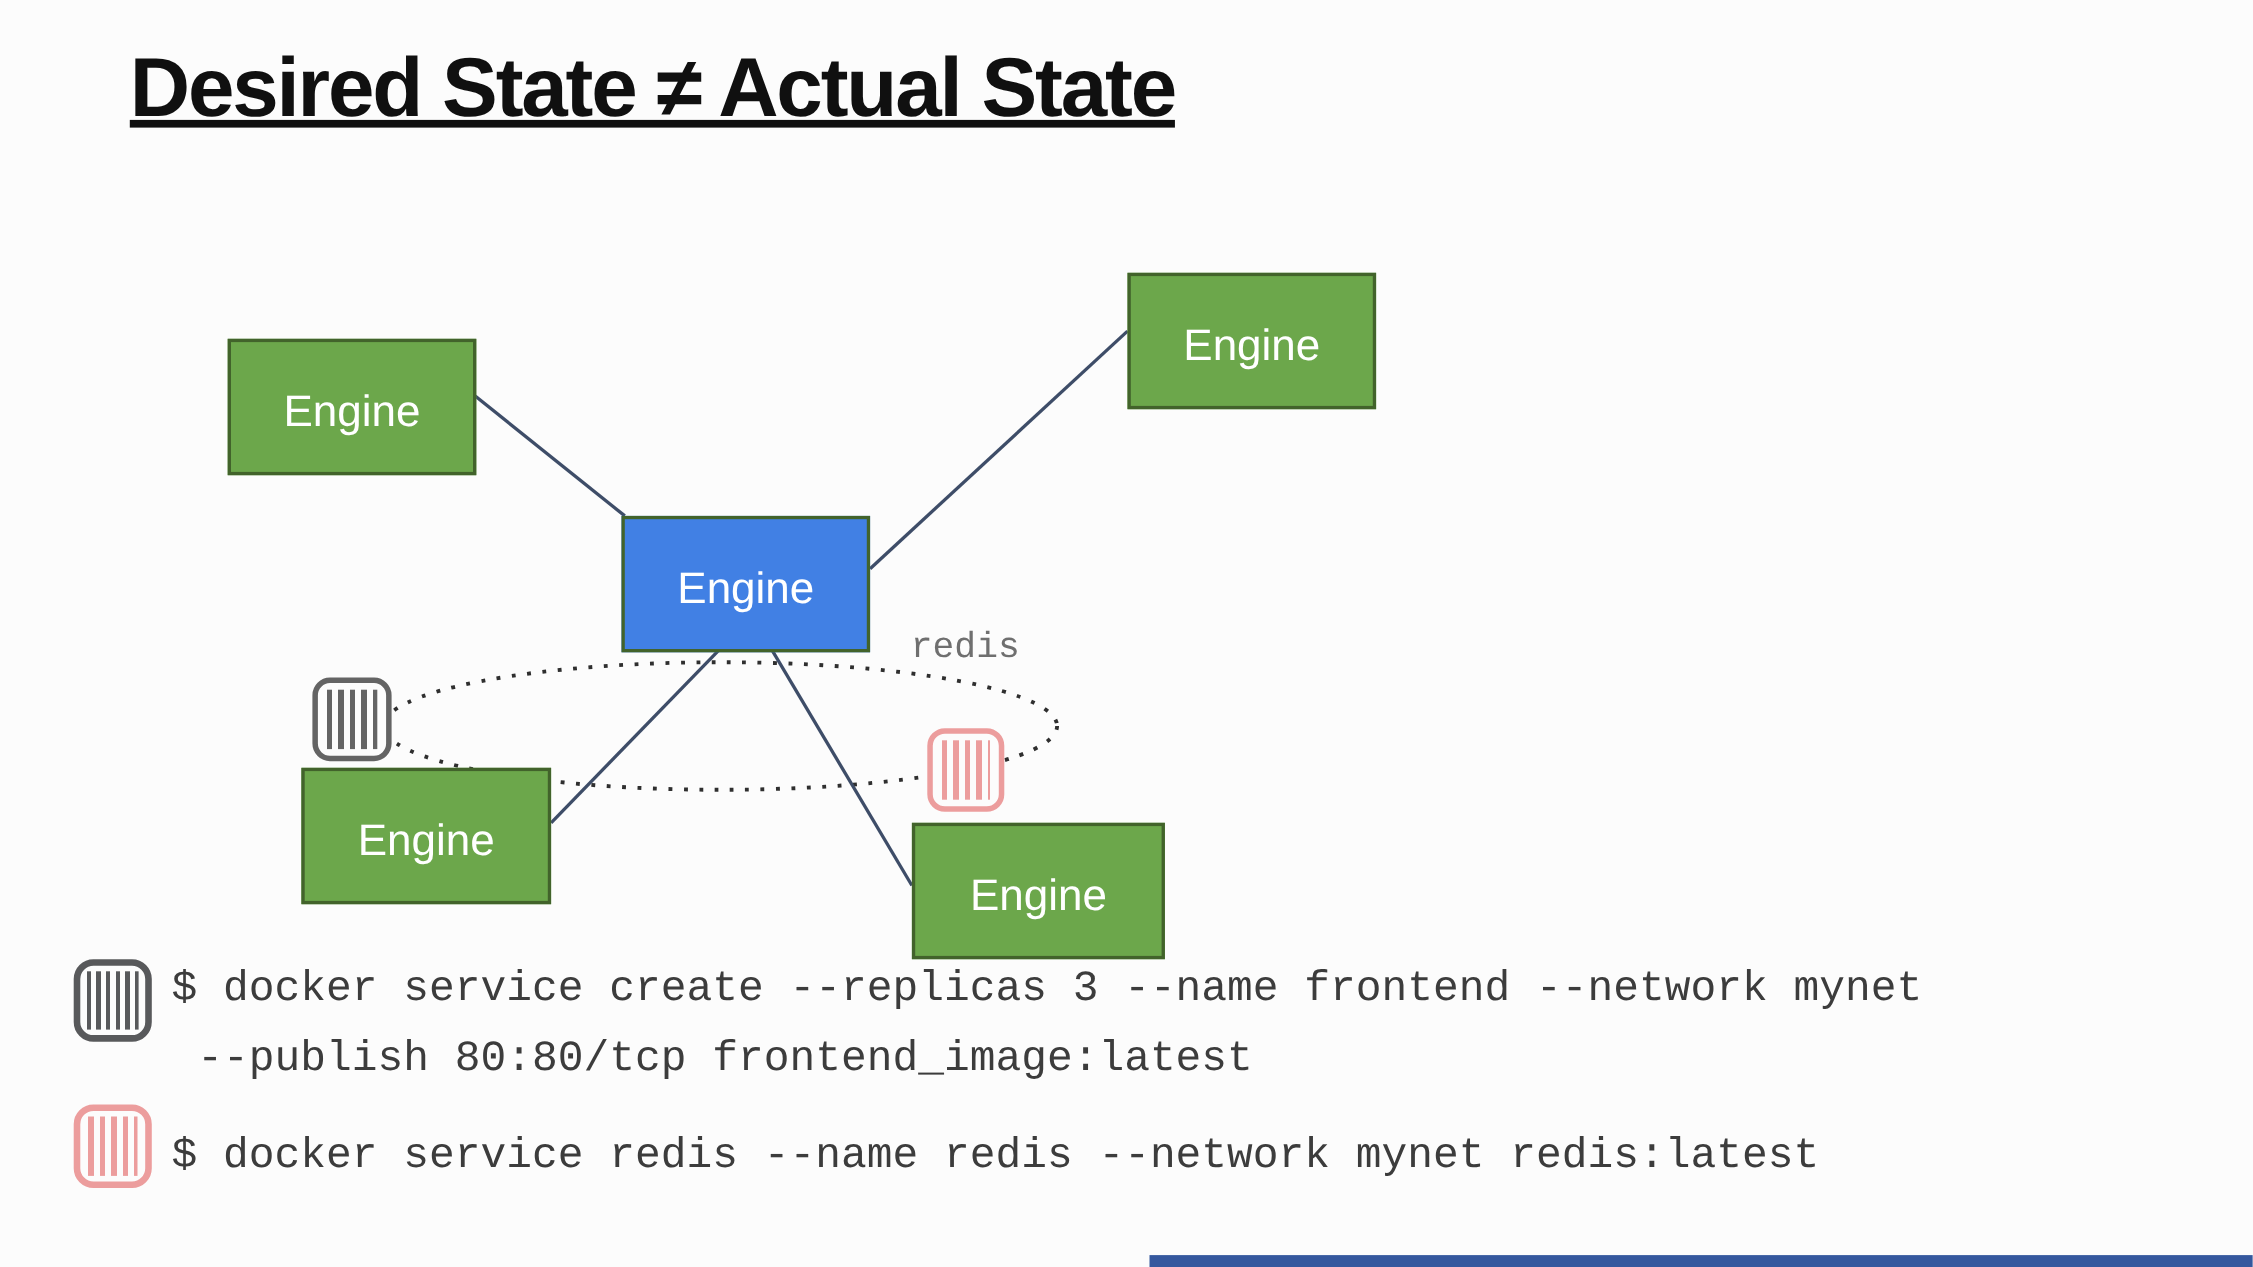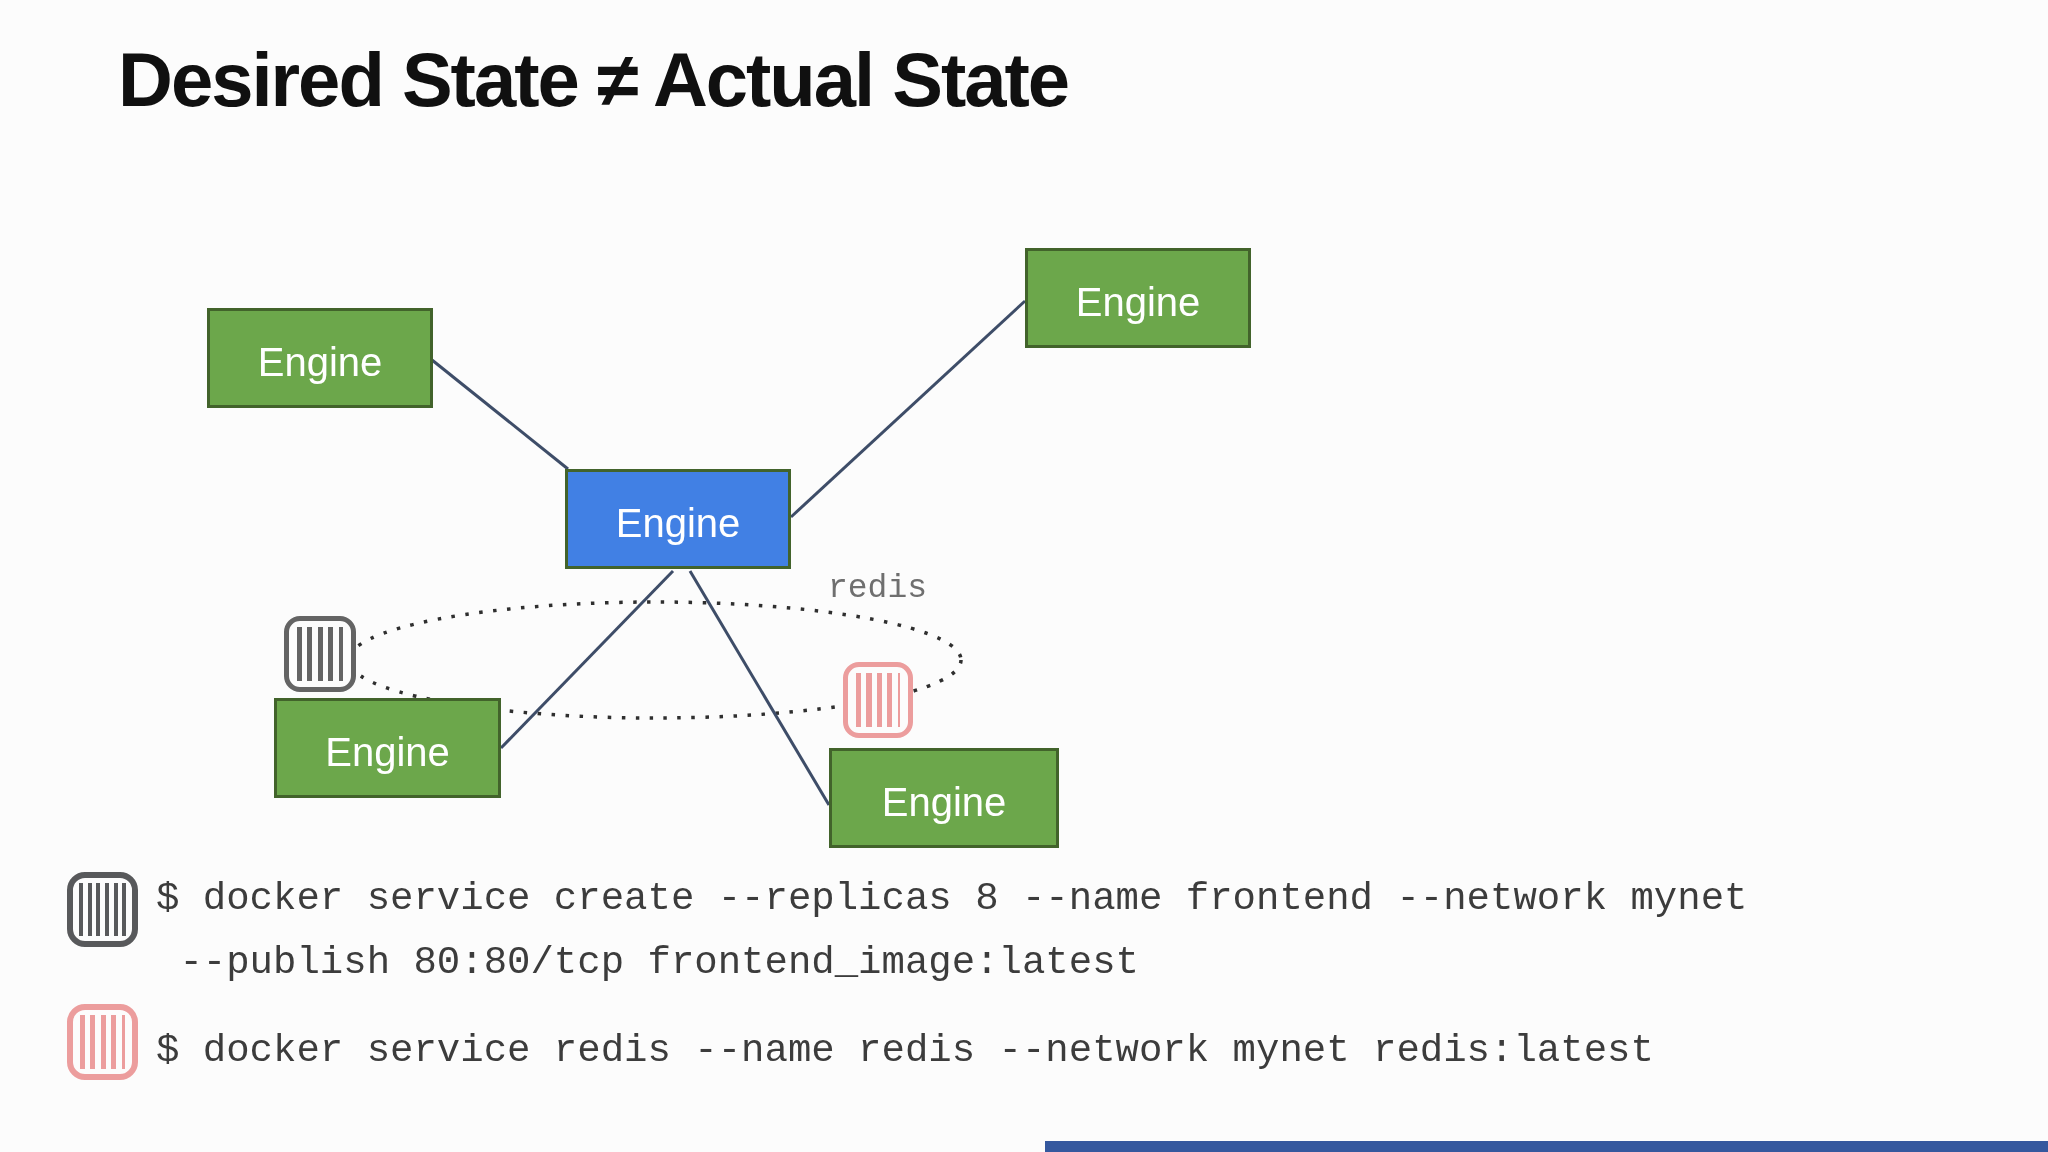--- a/index.html
+++ b/index.html
@@ -3,26 +3,27 @@
 <meta charset="utf-8">
 <style>
   * { margin:0; padding:0; box-sizing:border-box; }
   html,body { width:2048px; height:1152px; overflow:hidden; }
   body { position:relative; background:#fcfcfc; font-family:"Liberation Sans", sans-serif; }
 
   .title {
     position:absolute; left:118px; top:36px;
     font-size:76px; font-weight:700; letter-spacing:-2px; color:#101010;
     white-space:nowrap;
+    text-decoration:underline;
   }
 
   svg.overlay { position:absolute; left:0; top:0; width:2048px; height:1152px; }
 
   .engine-box {
-    position:absolute; width:226px; height:100px;
+    position:absolute; width:226px; height:124px;
     background:#6CA74B; border:3px solid #42632B;
     display:flex; align-items:center; justify-content:center;
     padding-top:8px;
     color:#ffffff; font-size:40px; font-weight:400;
   }
   .engine-box.blue { background:#4180E4; }
   .eb-tl { left:207px; top:308px; }
   .eb-tr { left:1025px; top:248px; }
   .eb-c  { left:565px; top:469px; }
   .eb-bl { left:274px; top:698px; width:227px; }
@@ -114,19 +115,19 @@
 <div class="engine-box eb-br">
   <span>Engine</span>
 </div>
 
 <div class="net-label">redis</div>
 
 <div class="cicon diagram-gray"></div>
 <div class="cicon diagram-pink"></div>
 
 <div class="cicon cmd-gray"></div>
-<div class="cmd cmd-1a">$ docker service create --replicas 8 --name frontend --network mynet</div>
+<div class="cmd cmd-1a">$ docker service create --replicas 3 --name frontend --network mynet</div>
 <div class="cmd cmd-1b"> --publish 80:80/tcp frontend_image:latest</div>
 
 <div class="cicon cmd-pink"></div>
 <div class="cmd cmd-2a">$ docker service redis --name redis --network mynet redis:latest</div>
 
 <div class="progress-bar"></div>
 
 </body></html>

